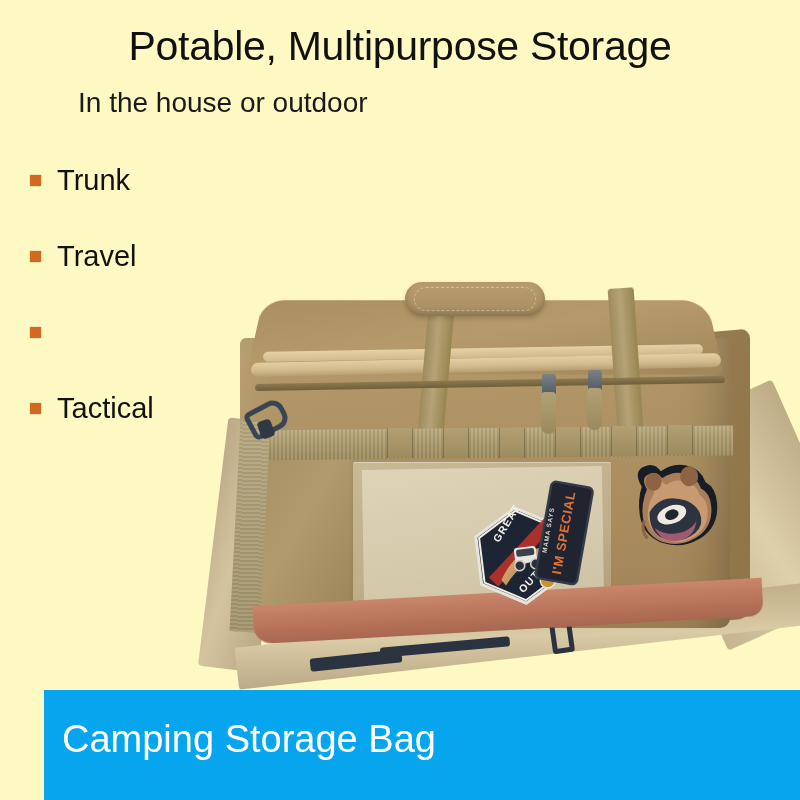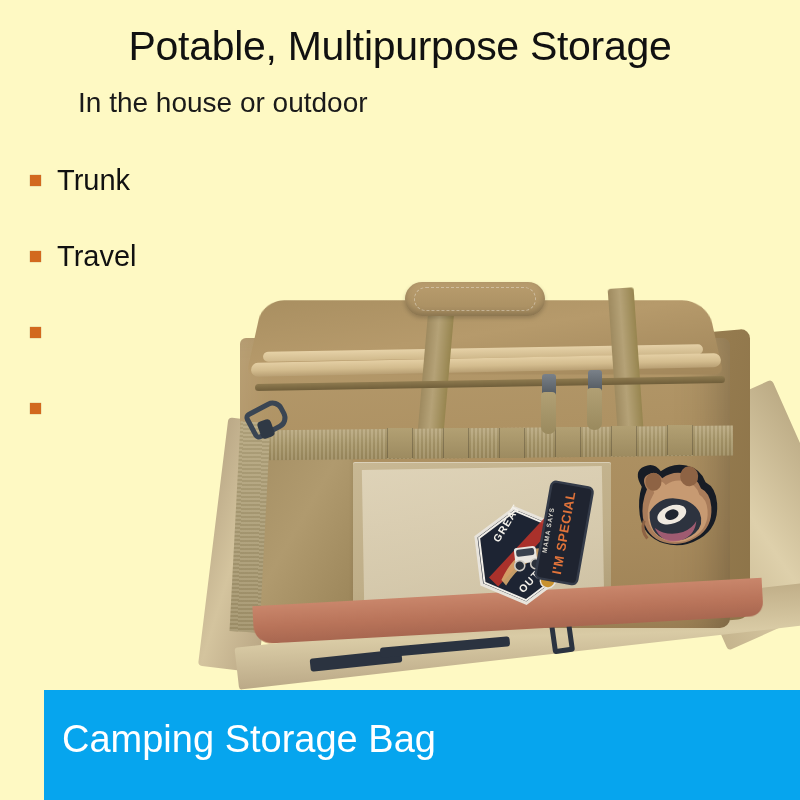--- a/index.html
+++ b/index.html
@@ -444,20 +444,21 @@
     </li>
     <li class="feature-item">
       <span class="feature-marker"></span>
       <span class="feature-label">Travel</span>
     </li>
     <li class="feature-item indent">
       <span class="feature-marker"></span>
     </li>
     <li class="feature-item">
       <span class="feature-marker"></span>
+      <span class="feature-label">Tactical</span>
     </li>
   </ul>
 
   <div class="product-photo">
 
     <div class="strap strap-right"></div>
     <div class="strap strap-left"></div>
     <div class="strap strap-bottom"></div>
     <div class="strap-slider s1"></div>
     <div class="strap-slider s3"></div>

